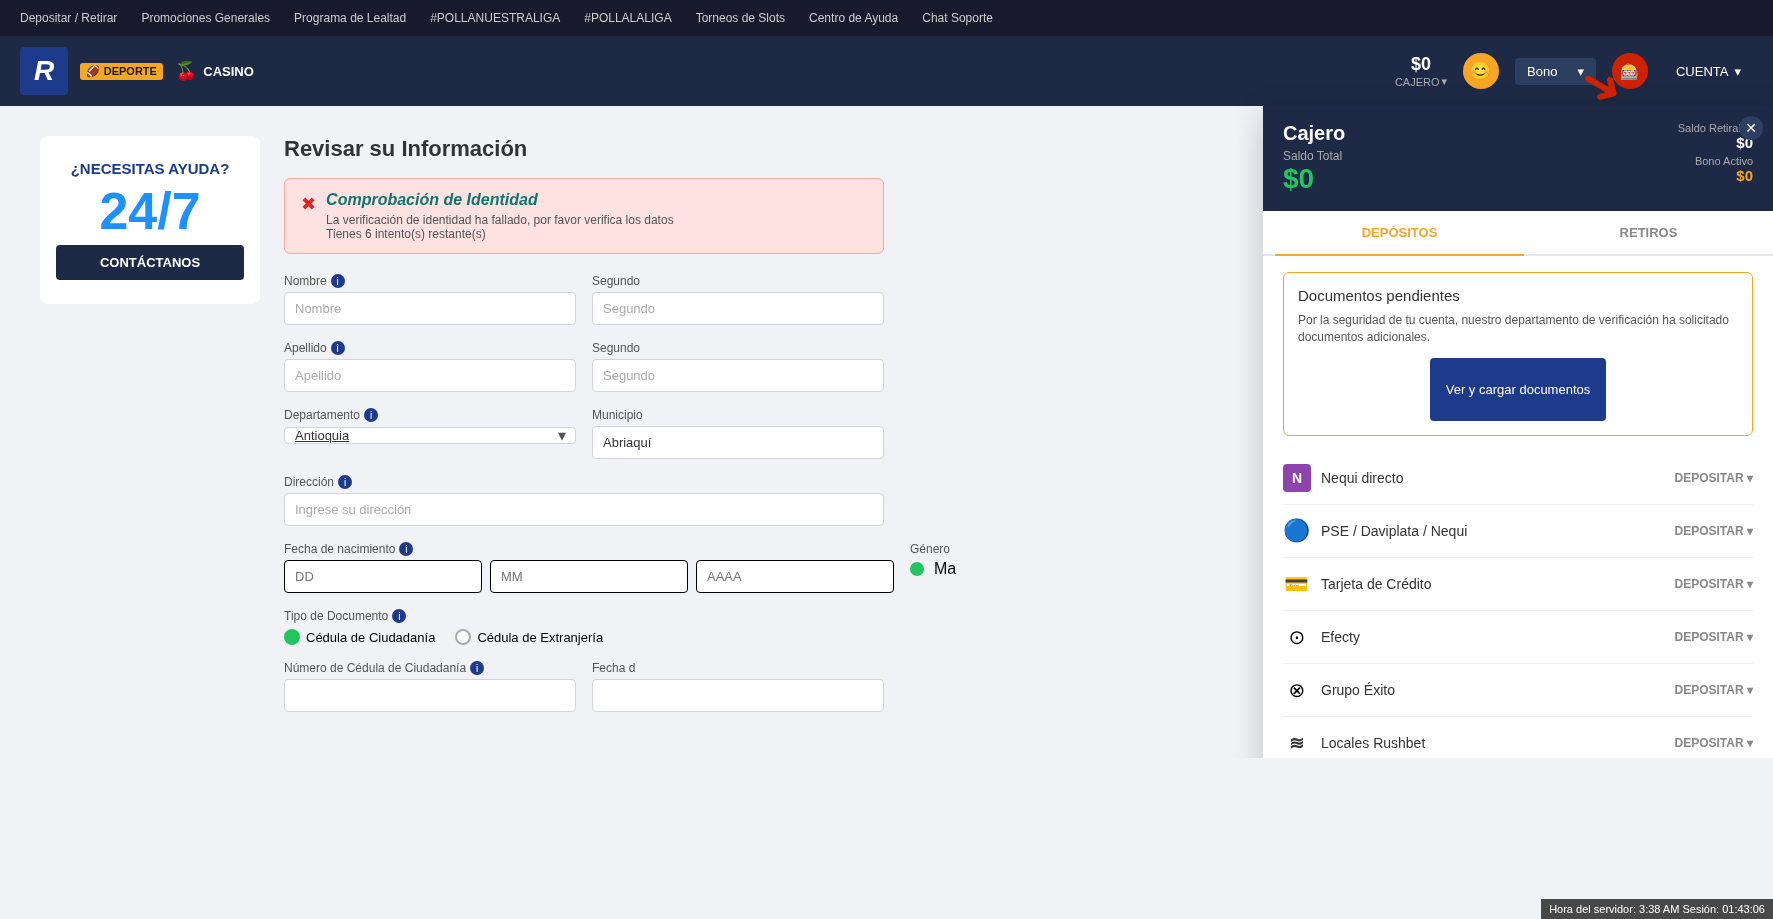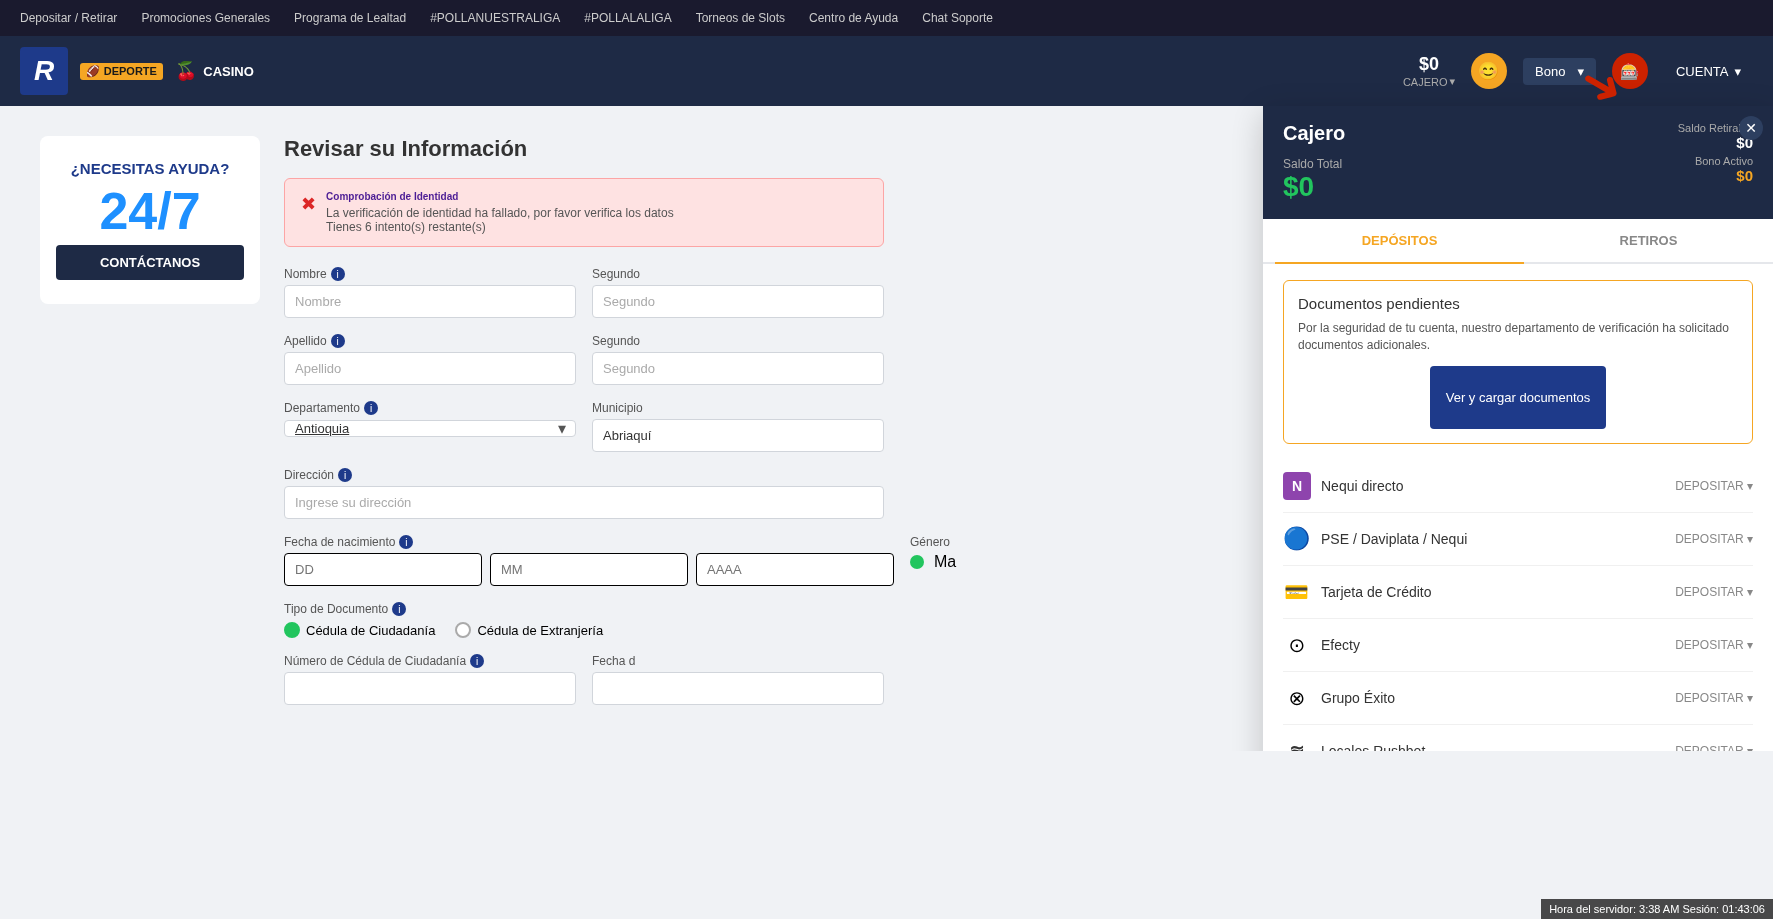--- a/index.html
+++ b/index.html
@@ -86,21 +86,21 @@
     .cajero-btn .label { font-size: 11px; color: #aaa; display: flex; align-items: center; gap: 2px; }
     .bono-btn {
       background: #2d3f60;
       border: none;
       color: white;
       padding: 6px 12px;
       border-radius: 4px;
       cursor: pointer;
       display: flex;
       align-items: center;
-      gap: 12px;
+      gap: 20px;
       font-size: 13px;
     }
     .cuenta-btn {
       background: transparent;
       border: none;
       color: white;
       padding: 6px 12px;
       border-radius: 4px;
       cursor: pointer;
       display: flex;
@@ -192,21 +192,21 @@
       display: flex;
       gap: 10px;
       align-items: flex-start;
     }
     .error-icon {
       color: #dc2626;
       font-size: 18px;
       flex-shrink: 0;
       margin-top: 2px;
     }
-    .error-title { font-size: 10px; font-weight: 700; color: #4c1d95; margin-bottom: 4px; }
+    .error-title { font-size: 16px; font-weight: 700; color: #0f766e; margin-bottom: 4px; font-style: italic; }
     .error-msg { font-size: 12px; color: #555; }
     .error-attempts { font-size: 12px; color: #555; }
 
     .form-row {
       display: flex;
       gap: 16px;
       margin-bottom: 16px;
     }
     .form-group {
       flex: 1;
@@ -323,21 +323,21 @@
     .cajero-header {
       background: #1e2a45;
       padding: 16px 20px;
       border-radius: 0;
       position: relative;
       display: flex;
       justify-content: space-between;
       align-items: flex-start;
     }
     .cajero-title { color: white; font-size: 20px; font-weight: 700; }
-    .cajero-balance-label { color: #aaa; font-size: 12px; margin-top: 12px; }
+    .cajero-balance-label { color: #aaa; font-size: 12px; margin-top: 4px; }
     .cajero-balance-amount { color: #22c55e; font-size: 28px; font-weight: 700; }
     .cajero-right-info {
       text-align: right;
     }
     .cajero-saldo-label { color: #aaa; font-size: 11px; }
     .cajero-saldo-value { color: white; font-size: 15px; font-weight: 600; }
     .cajero-bono-label { color: #aaa; font-size: 11px; margin-top: 4px; }
     .cajero-bono-value { color: #f5a623; font-size: 15px; font-weight: 600; }
     .close-cajero {
       position: absolute;
@@ -428,21 +428,21 @@
       height: 28px;
       display: flex;
       align-items: center;
       justify-content: center;
       font-size: 18px;
     }
     .payment-name { font-size: 14px; color: #333; }
     .depositar-btn {
       color: #888;
       font-size: 12px;
-      font-weight: 400;
+      font-weight: 700;
       cursor: pointer;
       display: flex;
       align-items: center;
       gap: 2px;
       border: none;
       background: none;
     }
 
     .historial-link {
       text-align: center;

